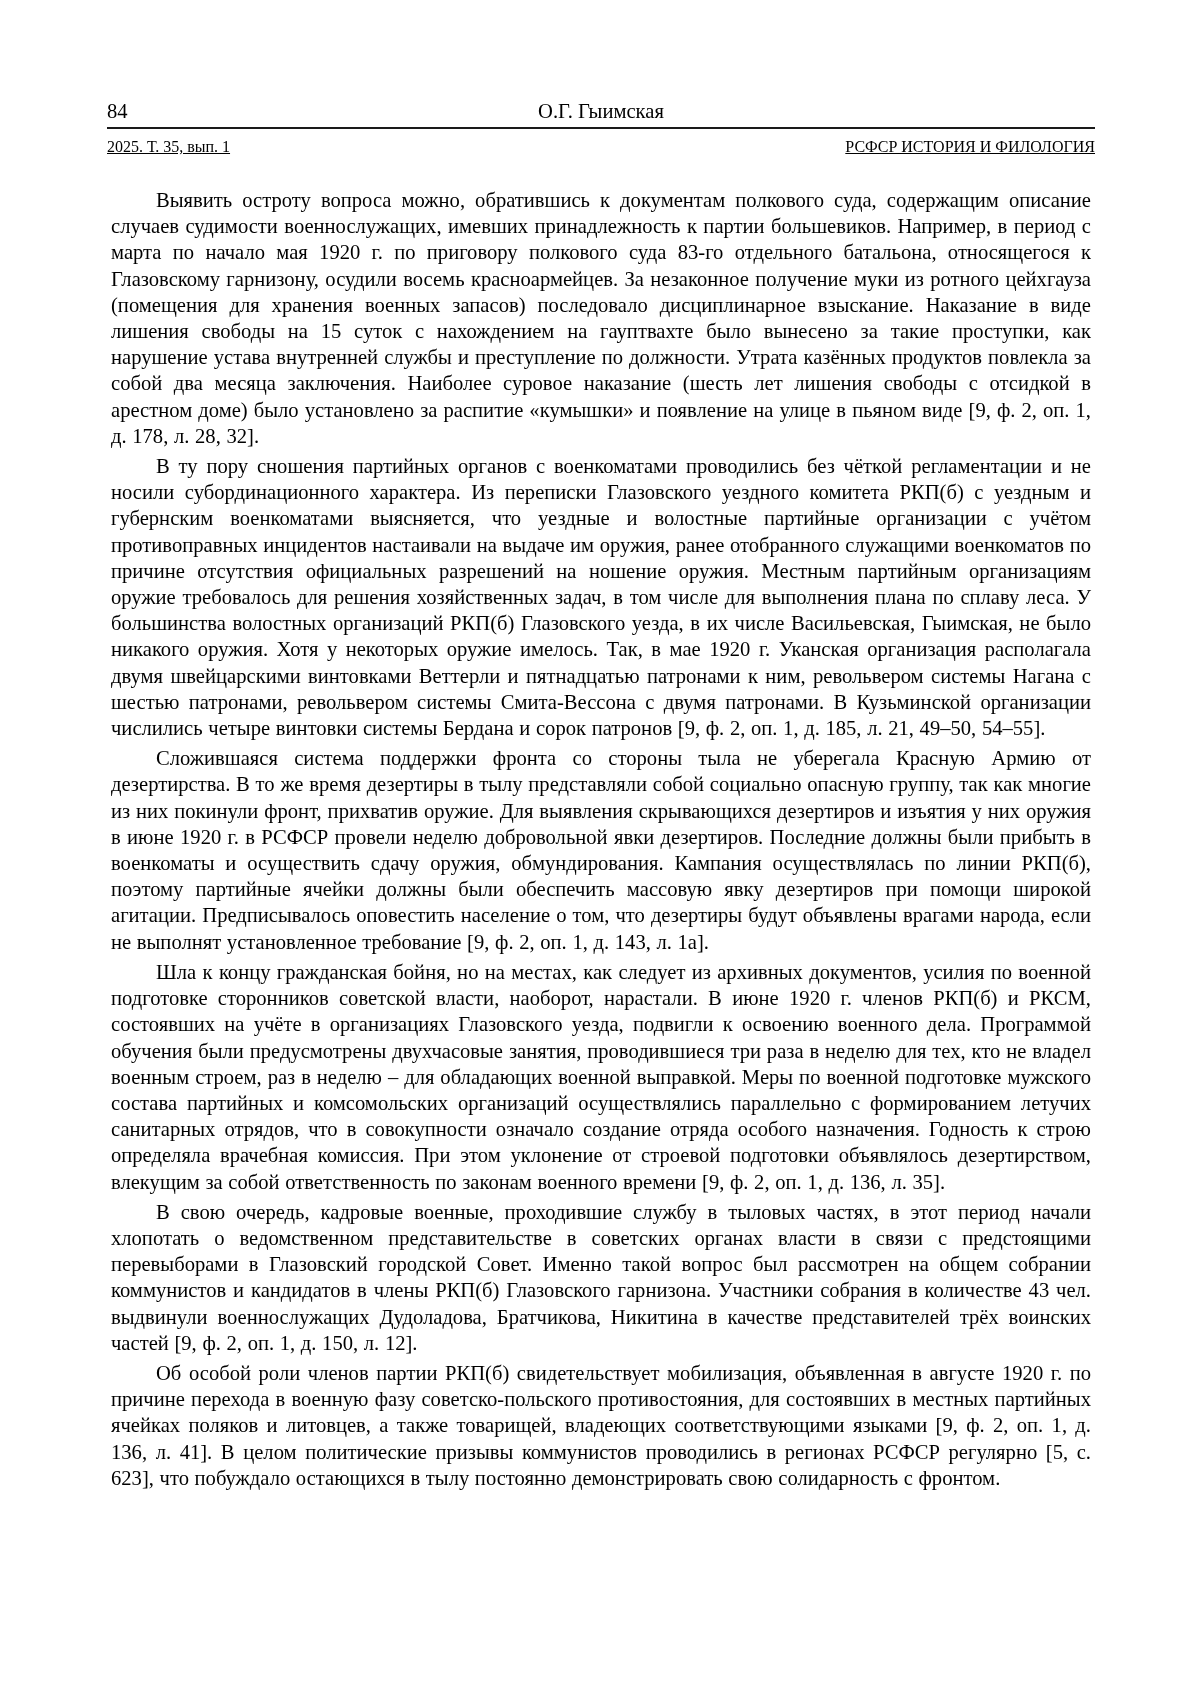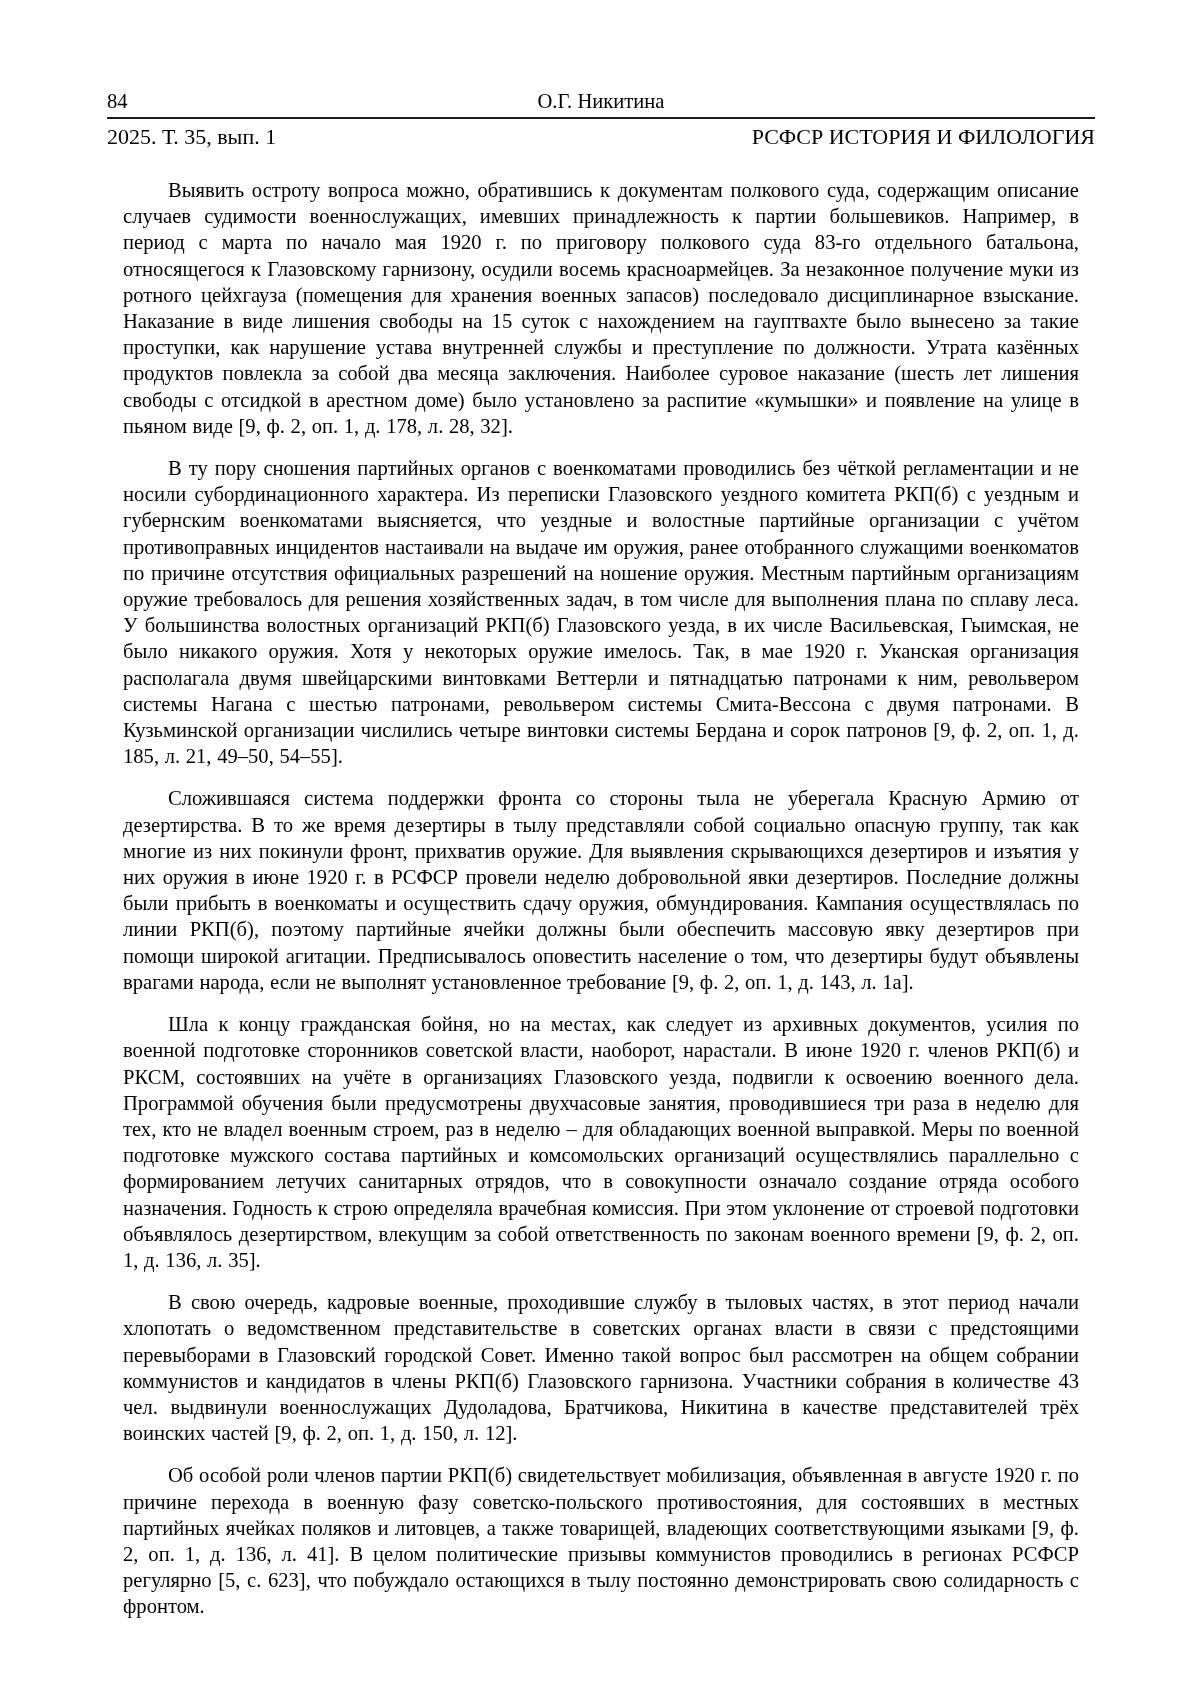--- a/index.html
+++ b/index.html
@@ -13,21 +13,21 @@
     height: 1698px;
     background: #ffffff;
     color: #000000;
     font-family: "Liberation Serif", "DejaVu Serif", serif;
     box-sizing: border-box;
     overflow: hidden;
   }
   .content {
     position: absolute;
     left: 107px;
-    top: 89px;
+    top: 99px;
     width: 988px;
   }
   .running-head {
     position: relative;
     height: 25px;
     font-size: 20.6px;
     line-height: 25px;
   }
   .running-head .pagenum {
     position: absolute;
@@ -44,45 +44,46 @@
   .head-rule {
     border: none;
     border-top: 2.6px solid #1a1a1a;
     margin: 3px 0 0 0;
   }
   .issue-row {
     display: flex;
     justify-content: space-between;
     align-items: flex-start;
     margin-top: 5px;
-    font-size: 22px;
+    font-size: 16px;
     line-height: 25px;
+    text-decoration: underline;
   }
   .article-body {
     margin-top: 28px;
   }
   .article-body p {
-    margin: 16px;
+    margin: 4px;
     padding: 0;
     text-indent: 45px;
     text-align: justify;
     font-size: 20.6px;
     line-height: 26.2px;
     word-spacing: 0.5px;
   }
 </style>
 </head>
 <body>
 
 <div class="page">
   <div class="content">
 
     <div class="running-head">
       <span class="pagenum">84</span>
-      <span class="author">О.Г. Никитина</span>
+      <span class="author">О.Г. Гыимская</span>
     </div>
 
     <hr class="head-rule">
 
     <div class="issue-row">
       <span>2025. Т. 35, вып. 1</span>
       <span>РСФСР ИСТОРИЯ И ФИЛОЛОГИЯ</span>
     </div>
 
     <div class="article-body">

